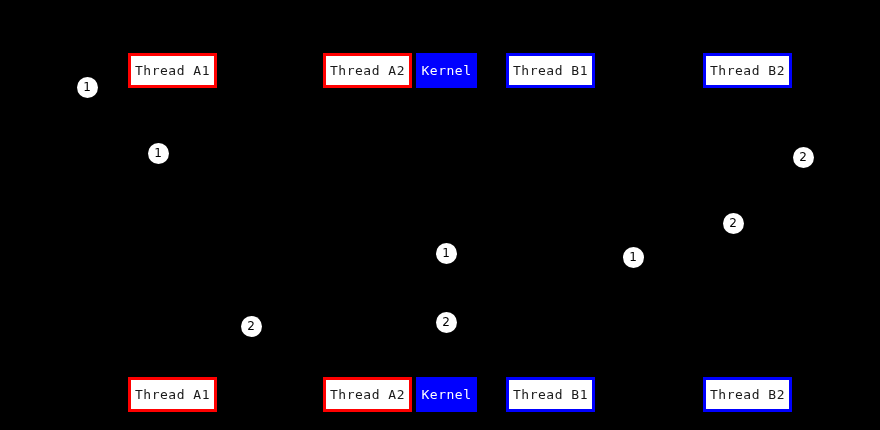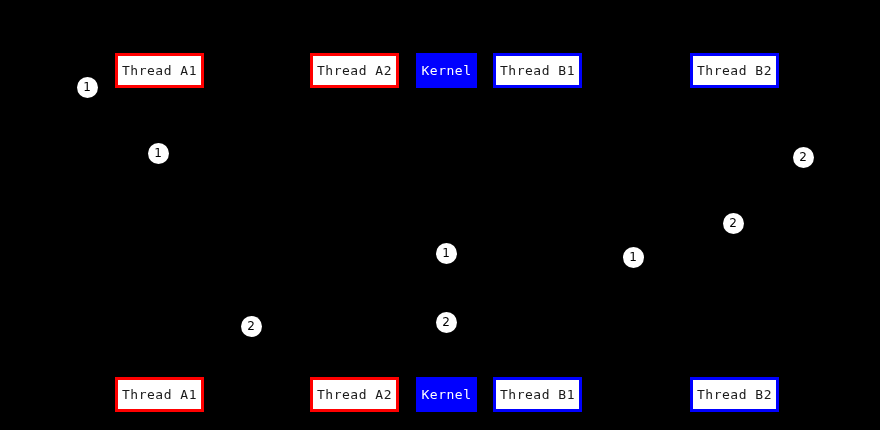--- a/index.html
+++ b/index.html
@@ -26,20 +26,21 @@
     border-width: 3px;
     border-style: solid;
     font-size: 13px;
     letter-spacing: 0.5px;
     white-space: nowrap;
     user-select: none;
   }
   .participant.style-outline {
     background: #FFFFFF;
     color: #1a1a1a;
+    margin-left: 13px;
   }
   .participant.style-filled {
     color: #FFFFFF;
   }
   
   .lifeline {
     position: absolute;
     width: 1px;
     background: #000000;
   }

